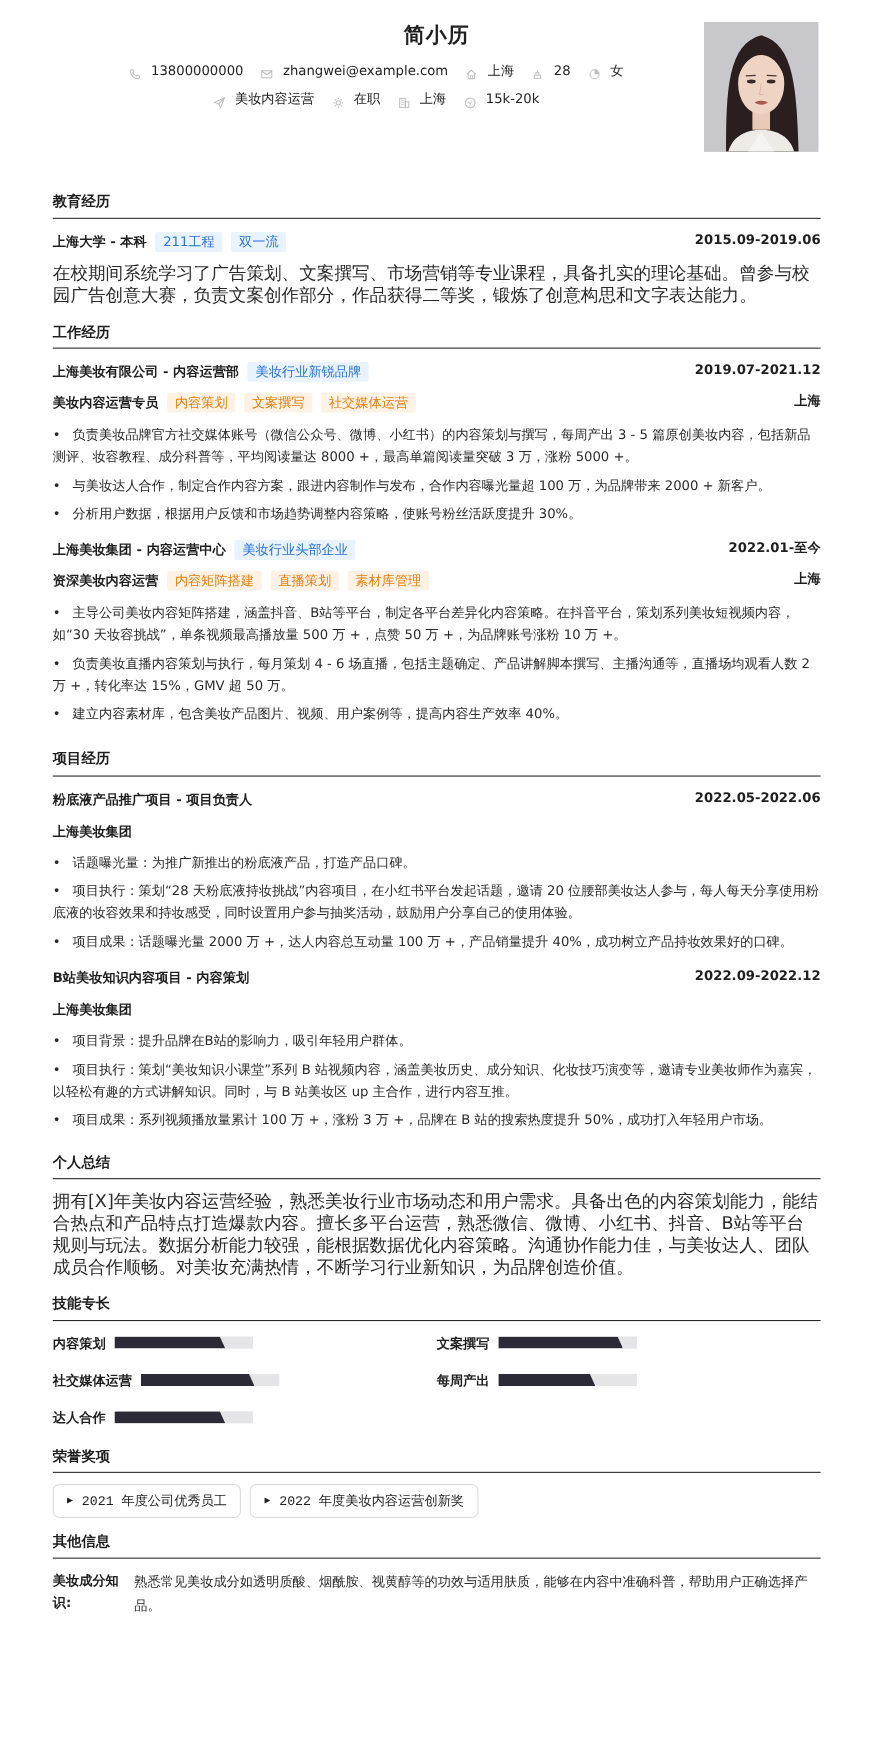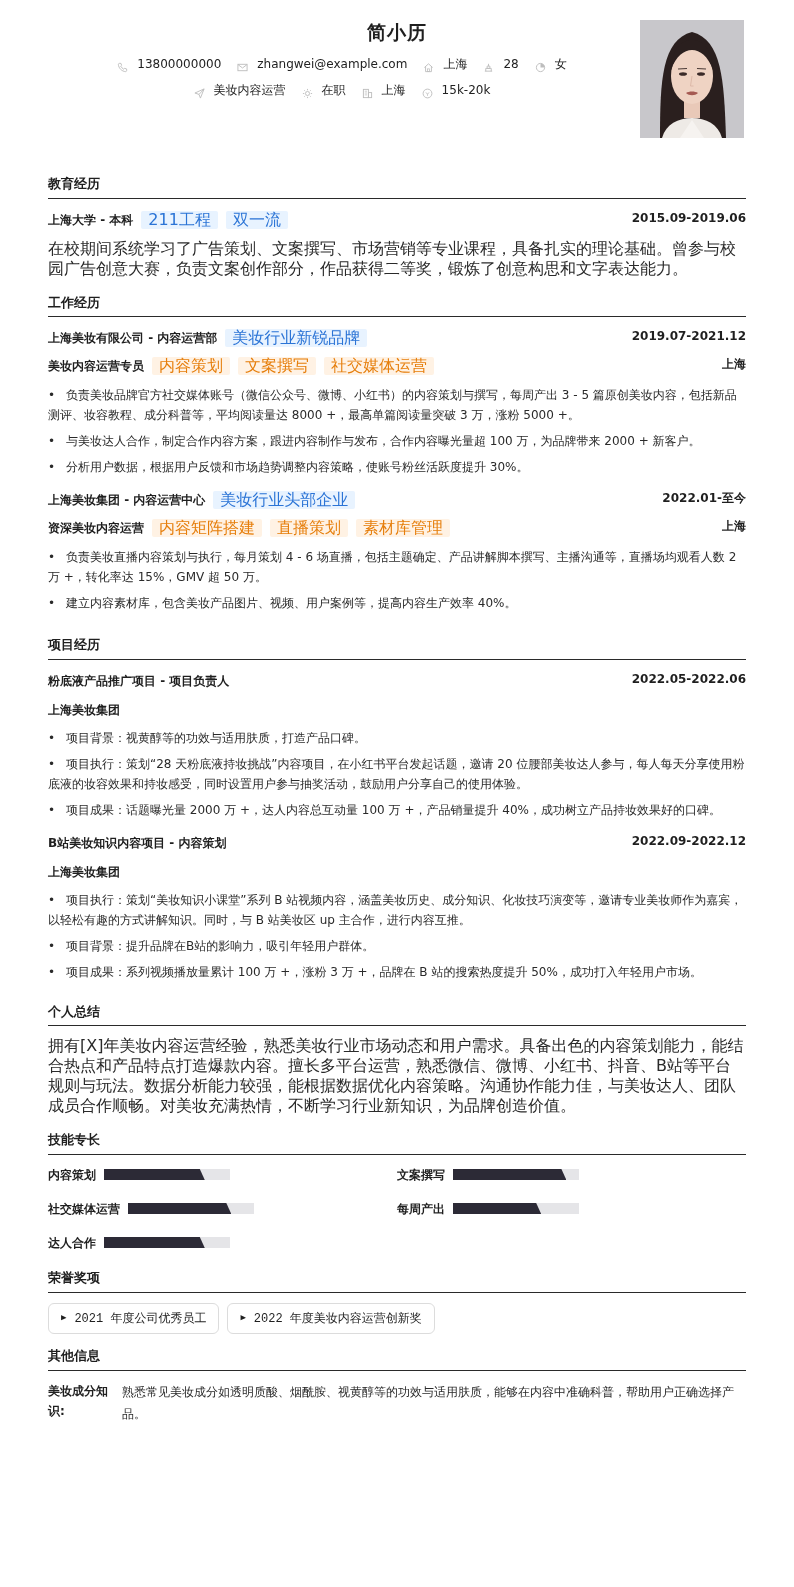--- a/index.html
+++ b/index.html
@@ -27,21 +27,21 @@
   }
 
   
   .section-title {
     font-size: 13px; font-weight: bold; padding-bottom: 4px;
     border-bottom: 1.2px solid #2a2a2a; margin-top: 6px; margin-bottom: 10px;
   }
   .row { display: flex; justify-content: space-between; height: 22px; }
   .row-left { display: flex; align-items: center; font-weight: bold; font-size: 12px; }
   .row-right { font-weight: bold; font-size: 12px; }
-  .tag { display: inline-block; font-size: 16px; font-weight: normal; padding: 0 7px; height: 18px; line-height: 18px; border-radius: 2px; margin-left: 8px; }
+  .tag { display: inline-block; font-size: 12px; font-weight: normal; padding: 0 7px; height: 18px; line-height: 18px; border-radius: 2px; margin-left: 8px; }
   .tag.blue { background: #e8f3ff; color: #2b74d6; }
   .tag.orange { background: #fff2e4; color: #e67e0b; }
   .sub { font-weight: bold; font-size: 12px; margin-top: 8px; height: 20px; line-height: 20px; }
   .para { font-size: 16px; line-height: 20px; margin-top: 8px; color: #2a2a2a; }
   ul.bullets { list-style: none; margin-top: 8px; }
   ul.bullets li { position: relative; padding-left: 0; font-size: 12px; line-height: 20px; margin-bottom: 6px; color: #2a2a2a; text-indent: 0; }
   ul.bullets li .dot { display: inline-block; width: 18px; }
   ul.bullets li .dot::before { content: "•"; }
   .block { margin-bottom: 10px; }
 
@@ -226,55 +226,56 @@
       <div class="row" style="margin-top:6px;">
         <div class="row-left">
           <span>资深美妆内容运营</span>
           <span class="tag orange">内容矩阵搭建</span>
           <span class="tag orange">直播策划</span>
           <span class="tag orange">素材库管理</span>
         </div>
         <div class="row-right">上海</div>
       </div>
       <ul class="bullets">
+        <li><span class="dot"></span><span>主导公司美妆内容矩阵搭建，涵盖抖音、B站等平台，制定各平台差异化内容策略。在抖音平台，策划系列美妆短视频内容，如“30 天妆容挑战”，单条视频最高播放量 500 万 +，点赞 50 万 +，为品牌账号涨粉 10 万 +。</span></li>
         <li><span class="dot"></span><span>负责美妆直播内容策划与执行，每月策划 4 - 6 场直播，包括主题确定、产品讲解脚本撰写、主播沟通等，直播场均观看人数 2 万 +，转化率达 15%，GMV 超 50 万。</span></li>
         <li><span class="dot"></span><span>建立内容素材库，包含美妆产品图片、视频、用户案例等，提高内容生产效率 40%。</span></li>
       </ul>
     </div>
   </div>
 
   <div class="section" style="margin-top:22px;">
     <div class="section-title">项目经历</div>
 
     <div class="block">
       <div class="row">
         <div class="row-left">
             <span>粉底液产品推广项目 - 项目负责人</span>
           </div>
         <div class="row-right">2022.05-2022.06</div>
       </div>
       <div class="sub">上海美妆集团</div>
       <ul class="bullets">
-        <li><span class="dot"></span><span>项目背景：视黄醇等的功效与适用肤质，打造产品口碑。</span></li>
+        <li><span class="dot"></span><span>话题曝光量：为推广新推出的粉底液产品，打造产品口碑。</span></li>
         <li><span class="dot"></span><span>项目执行：策划“28 天粉底液持妆挑战”内容项目，在小红书平台发起话题，邀请 20 位腰部美妆达人参与，每人每天分享使用粉底液的妆容效果和持妆感受，同时设置用户参与抽奖活动，鼓励用户分享自己的使用体验。</span></li>
         <li><span class="dot"></span><span>项目成果：话题曝光量 2000 万 +，达人内容总互动量 100 万 +，产品销量提升 40%，成功树立产品持妆效果好的口碑。</span></li>
       </ul>
     </div>
 
     <div class="block" style="margin-top:12px;">
       <div class="row">
         <div class="row-left">
             <span>B站美妆知识内容项目 - 内容策划</span>
           </div>
         <div class="row-right">2022.09-2022.12</div>
       </div>
       <div class="sub">上海美妆集团</div>
       <ul class="bullets">
+        <li><span class="dot"></span><span>项目背景：提升品牌在B站的影响力，吸引年轻用户群体。</span></li>
         <li><span class="dot"></span><span>项目执行：策划“美妆知识小课堂”系列 B 站视频内容，涵盖美妆历史、成分知识、化妆技巧演变等，邀请专业美妆师作为嘉宾，以轻松有趣的方式讲解知识。同时，与 B 站美妆区 up 主合作，进行内容互推。</span></li>
-        <li><span class="dot"></span><span>项目背景：提升品牌在B站的影响力，吸引年轻用户群体。</span></li>
         <li><span class="dot"></span><span>项目成果：系列视频播放量累计 100 万 +，涨粉 3 万 +，品牌在 B 站的搜索热度提升 50%，成功打入年轻用户市场。</span></li>
       </ul>
     </div>
   </div>
 
   <div class="section" style="margin-top:20px;">
     <div class="section-title">个人总结</div>
     <div class="para">拥有[X]年美妆内容运营经验，熟悉美妆行业市场动态和用户需求。具备出色的内容策划能力，能结合热点和产品特点打造爆款内容。擅长多平台运营，熟悉微信、微博、小红书、抖音、B站等平台规则与玩法。数据分析能力较强，能根据数据优化内容策略。沟通协作能力佳，与美妆达人、团队成员合作顺畅。对美妆充满热情，不断学习行业新知识，为品牌创造价值。</div>
   </div>
 

